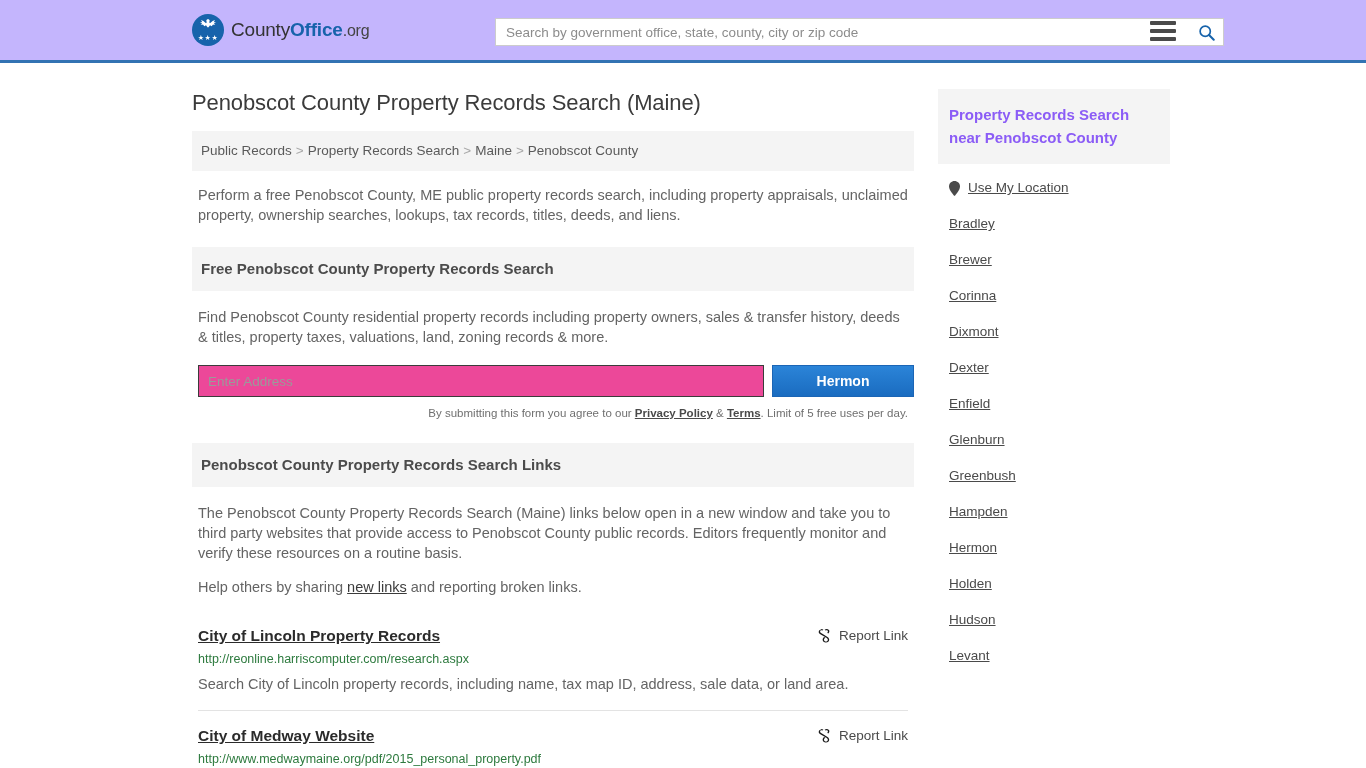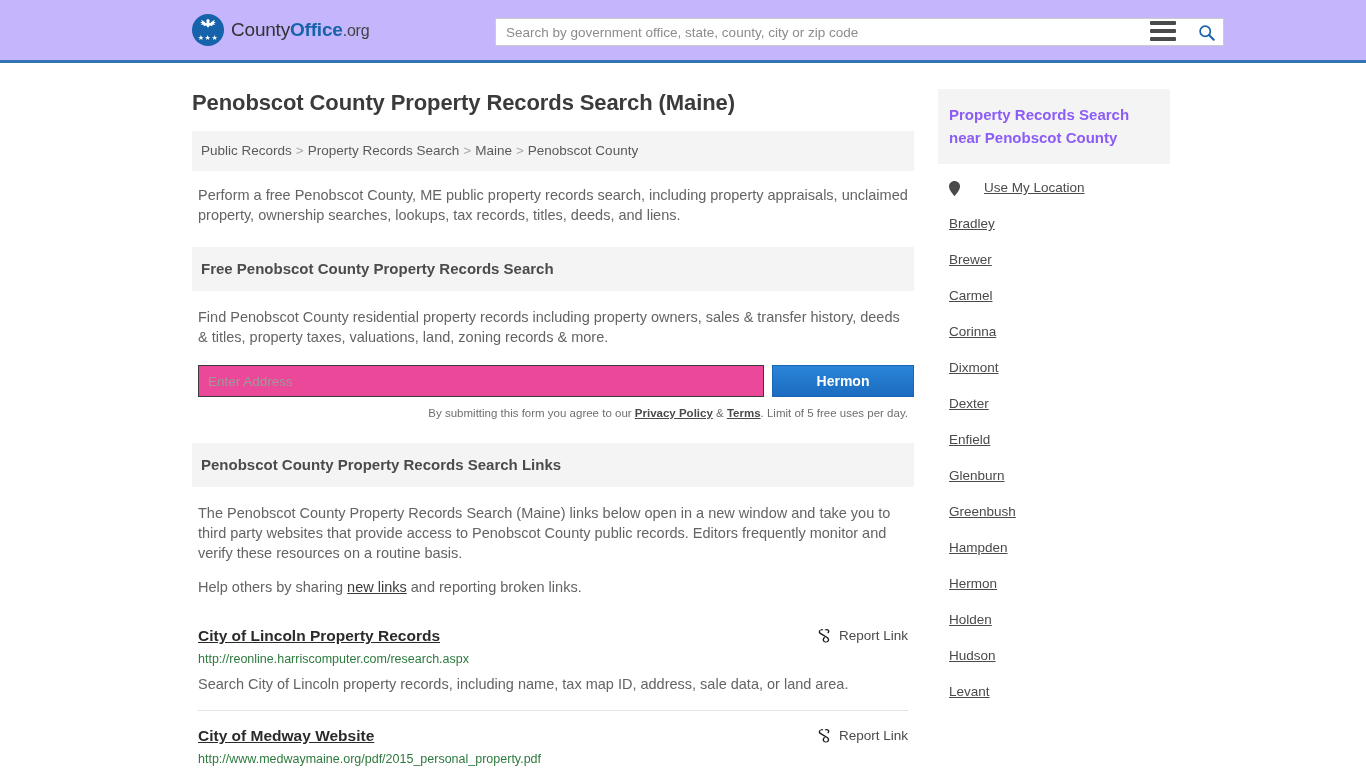--- a/index.html
+++ b/index.html
@@ -134,21 +134,21 @@
     align-items: flex-start;
     gap: 24px;
   }
   .main-col { width: 722px; flex: 0 0 722px; }
   .side-col { width: 232px; flex: 0 0 232px; }
 
   h1.page-title {
     font-size: 22px;
     line-height: 28px;
     color: #3b3b3b;
-    font-weight: bold;
+    font-weight: normal;
     margin: 26px 0 14px 0;
     letter-spacing: -0.1px;
   }
 
   
   .breadcrumb {
     background: #f4f4f4;
     padding: 10px 9px;
     font-size: 13.5px;
     color: #5a5a5a;
@@ -280,21 +280,21 @@
     color: #8b5cf6;
     line-height: 23px;
   }
   .side-list { margin-top: 6px; }
   .side-item {
     padding: 9px 11px 9px 11px;
     font-size: 13.5px;
     line-height: 18px;
     display: flex;
     align-items: center;
-    gap: 24px;
+    gap: 8px;
   }
   .side-item a {
     color: #4a4a4a;
     text-decoration: underline;
   }
   .pin-icon {
     flex: 0 0 auto;
     display: inline-flex;
     width: 11px;
     height: 15px;
@@ -408,23 +408,20 @@
           <a href="#">Use My Location</a>
         </div>
 
         <div class="side-item">
             <a href="#">Bradley</a>
           </div>
         <div class="side-item">
             <a href="#">Brewer</a>
           </div>
         <div class="side-item">
-            <a href="#">Carmel</a>
-          </div>
-        <div class="side-item">
             <a href="#">Corinna</a>
           </div>
         <div class="side-item">
             <a href="#">Dixmont</a>
           </div>
         <div class="side-item">
             <a href="#">Dexter</a>
           </div>
         <div class="side-item">
             <a href="#">Enfield</a>

